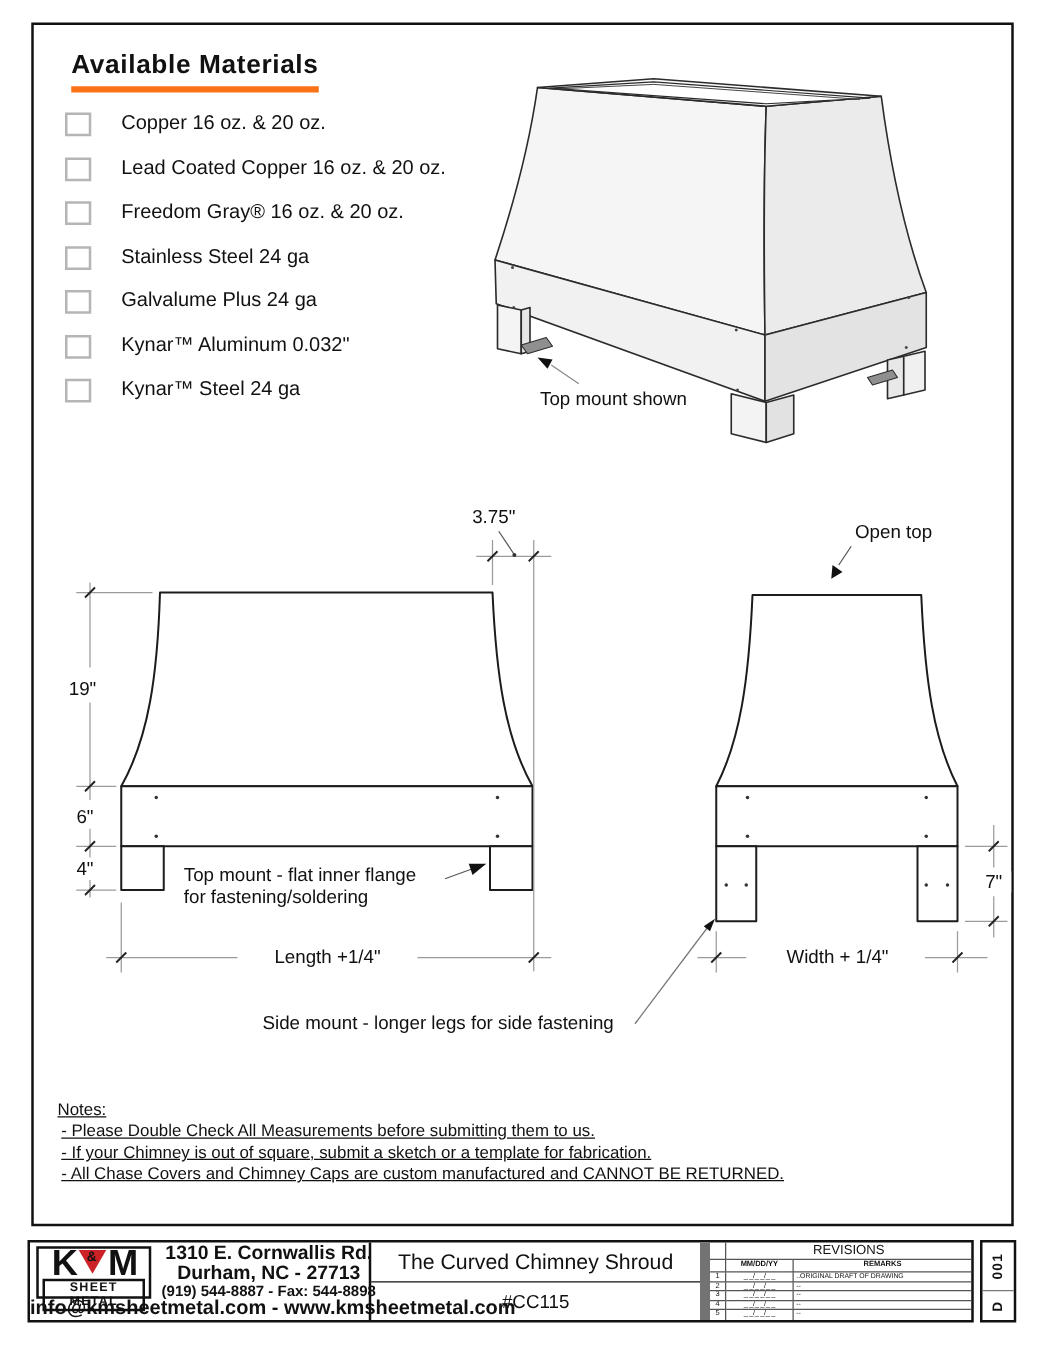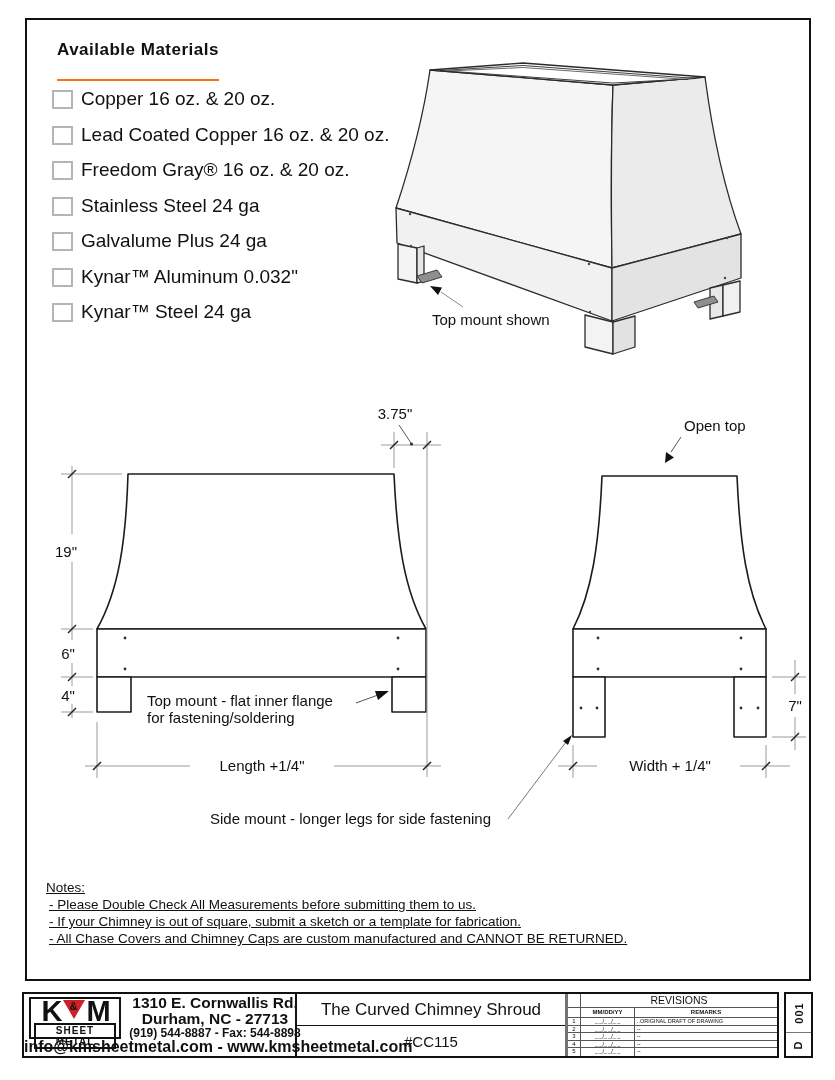--- a/index.html
+++ b/index.html
@@ -2,25 +2,25 @@
 <html><head>
 <meta charset="utf-8">
 <style>
   html,body{margin:0;padding:0;background:#ffffff;}
   #sheet{position:relative;width:835px;height:1080px;background:#ffffff;
          font-family:"Liberation Sans",sans-serif;color:#111;overflow:hidden;}
   .abs{position:absolute;}
   
   #main-border{left:25px;top:18px;width:782px;height:959px;border:2px solid #111;}
   
-  #mat-heading{left:57px;top:40px;font-size:17px;font-weight:bold;letter-spacing:.5px;
-               border-bottom:2px solid #f97316;padding-bottom:19px;}
+  #mat-heading{left:57px;top:40px;font-size:21px;font-weight:bold;letter-spacing:.5px;
+               border-bottom:5px solid #f97316;padding-bottom:5px;}
   .mat-row{left:52px;height:22px;display:flex;align-items:center;}
   .mat-box{width:21px;height:19px;border:2px solid #b5b5b5;background:#fff;box-sizing:border-box;}
-  .mat-label{margin-left:8px;font-size:19px;white-space:nowrap;}
+  .mat-label{margin-left:24px;font-size:16px;white-space:nowrap;}
   
   .dwg-label{font-size:15px;white-space:nowrap;background:#fff;line-height:17px;}
   .dim-label{font-size:15px;text-align:center;background:#fff;}
   
   #notes{left:46px;top:879px;font-size:13.5px;line-height:17px;text-decoration:underline;}
   
   #tblock{left:22px;top:992px;width:757px;height:66px;border:2px solid #111;display:flex;box-sizing:border-box;}
   #tb-left{width:273px;border-right:2px solid #111;position:relative;box-sizing:border-box;}
   #logo-box{position:absolute;left:5px;top:3px;width:92px;height:42px;border:2px solid #111;box-sizing:border-box;background:#fff;}
   #logo-km{display:flex;justify-content:center;align-items:flex-start;height:24px;margin-top:-1px;}
@@ -29,21 +29,21 @@
             border-left:11px solid transparent;border-right:11px solid transparent;
             border-top:19px solid #cc2127;}
   #logo-amp{position:absolute;left:-5px;top:-19px;font-size:11px;font-weight:bold;color:#111;}
   #logo-sub{margin:1px auto 0 auto;width:78px;border:2px solid #111;font-size:10px;font-weight:bold;
             text-align:center;letter-spacing:1px;line-height:11px;}
   #tb-address{position:absolute;left:98px;top:1px;width:186px;text-align:center;}
   .addr-big{font-size:15.5px;font-weight:bold;line-height:16px;white-space:nowrap;}
   .addr-small{font-size:12px;font-weight:bold;line-height:13px;white-space:nowrap;}
   #tb-contact{position:absolute;left:0;bottom:0;width:100%;text-align:center;
               font-size:16px;font-weight:bold;white-space:nowrap;}
-  #tb-mid{width:271px;border-right:3px solid #737373;display:flex;flex-direction:column;box-sizing:border-box;}
+  #tb-mid{width:271px;border-right:8px solid #737373;display:flex;flex-direction:column;box-sizing:border-box;}
   #tb-title{flex:1;display:flex;align-items:center;justify-content:center;font-size:17px;border-bottom:1.5px solid #111;}
   #tb-number{height:30px;display:flex;align-items:center;justify-content:center;font-size:15px;}
   #tb-rev{flex:1;display:grid;grid-template-columns:13px 54px 1fr;grid-template-rows:14px 10px repeat(5,1fr);
           font-size:6px;line-height:7px;}
   #tb-rev div{border-right:1px solid #555;border-bottom:1px solid #555;overflow:hidden;white-space:nowrap;}
   .rev-head{grid-column:2/4;font-size:10.5px;font-weight:normal;text-align:center;line-height:13px;border-right:none!important;}
   .rev-numcell{text-align:center;}
   .rev-date{text-align:center;letter-spacing:-.3px;}
   .rev-remark{padding-left:2px;font-size:5.5px;border-right:none!important;}
   .rev-colhead{text-align:center;font-weight:bold;line-height:9px;}

